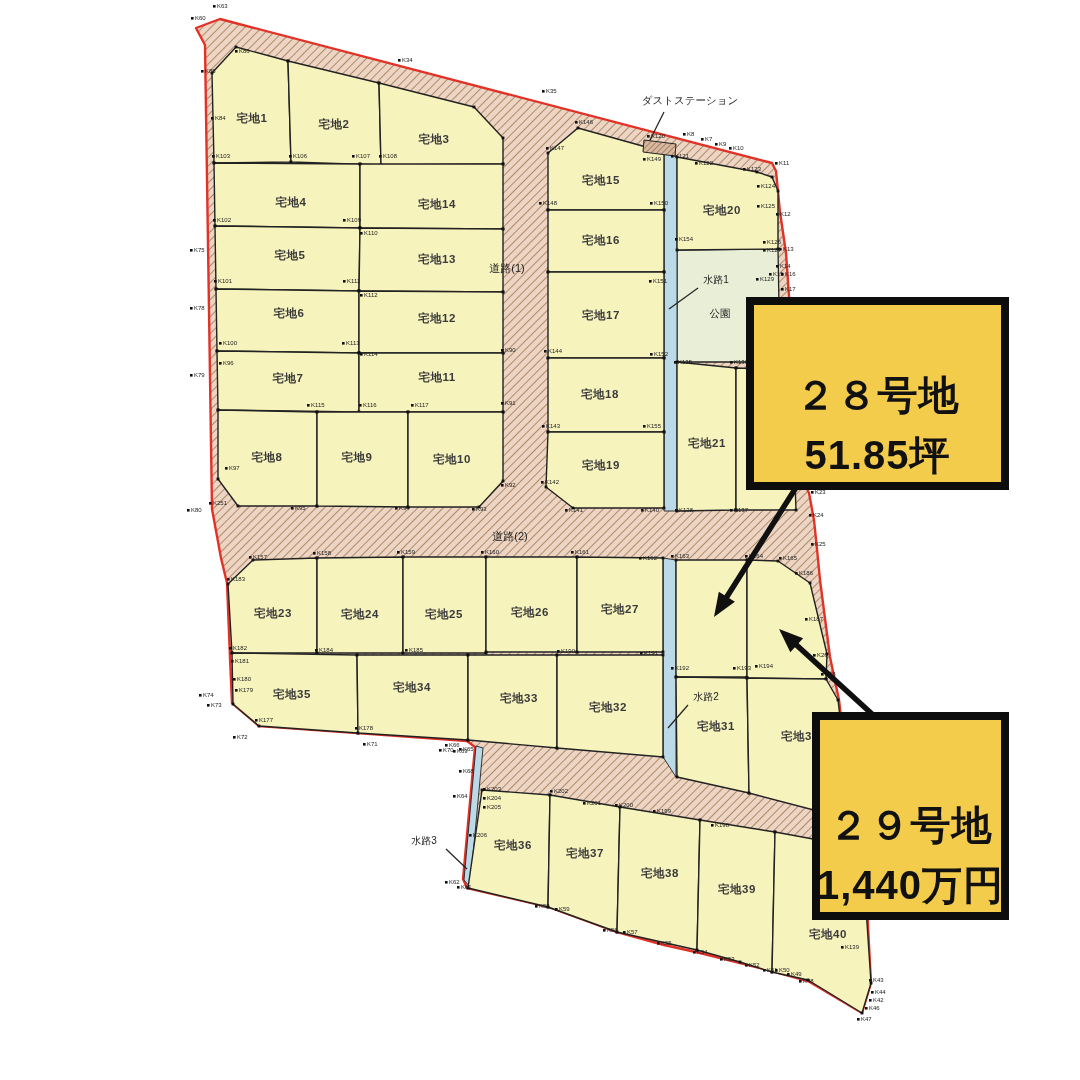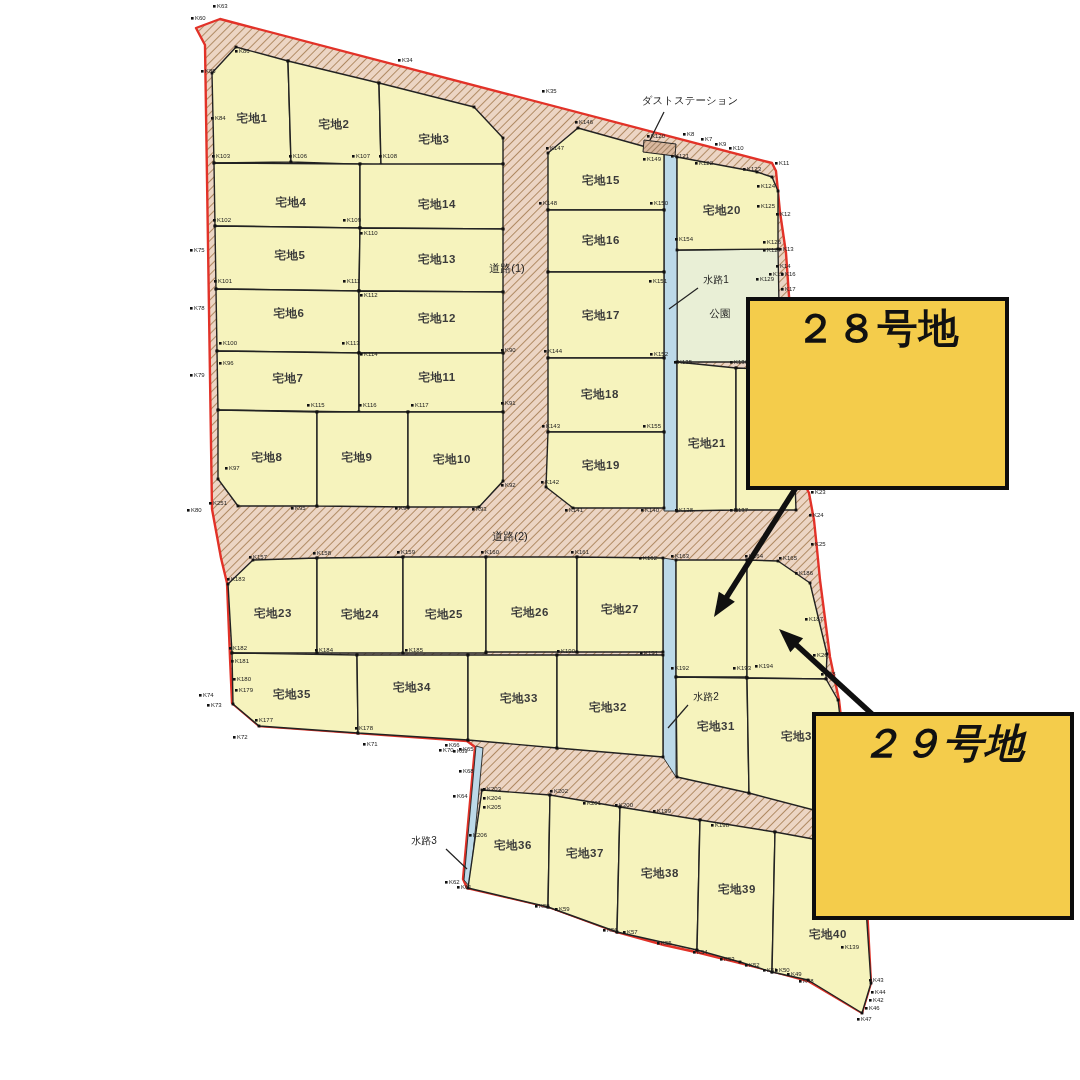--- a/index.html
+++ b/index.html
@@ -6,22 +6,22 @@
   body{
     width:1080px;height:1080px;position:relative;overflow:hidden;
     background:#ffffff;
     font-family:"Liberation Sans","DejaVu Sans",sans-serif;
   }
   #stage{position:absolute;inset:0;width:1080px;height:1080px;}
   #map{position:absolute;left:0;top:0;width:1080px;height:1080px;}
   .callout{
     position:absolute;
     box-sizing:border-box;
-    border:4px solid #b91c1c;
-    display:flex;flex-direction:column;justify-content:flex-start;align-items:center;
+    border:8px solid #b91c1c;
+    display:flex;flex-direction:column;justify-content:flex-end;align-items:center;
     gap:6px;
     z-index:5;
   }
   .callout .cline{
     font-size:40px;
     font-weight:600;
     letter-spacing:1px;
     color:#111;
     line-height:1.35;
     white-space:nowrap;
@@ -601,18 +601,20 @@
       <rect x="857" y="1018" width="2.6" height="2.6" fill="#111"></rect>
       <text x="861" y="1021" font-size="6" fill="#1c1c1c">K47</text>
       <line x1="797" y1="486" x2="721.4928767281466" y2="605.1738933567806" stroke="#101010" stroke-width="5.5"></line>
       <polygon points="714,617 718.8200734546382,591.6422222603815 734.8697896132932,601.8111263914377" fill="#101010"></polygon>
       <line x1="872" y1="714" x2="789.3339842724712" y2="638.4450393888177" stroke="#101010" stroke-width="5.5"></line>
       <polygon points="779,629 803.1245354809341,638.1791496245107 790.3062677389671,652.2038425657215" fill="#101010"></polygon>
     </svg>
 
   <div class="callout" id="callout-0" style="left: 746px; top: 297px; width: 263px; height: 193px; background: rgb(244, 204, 75); border-color: rgb(13, 13, 13);">
     <div class="cline">２８号地</div>
+    <div class="cline">51.85坪</div>
   </div>
 
-  <div class="callout" id="callout-1" style="left: 812px; top: 712px; width: 262px; height: 208px; background: rgb(244, 204, 75); border-color: rgb(13, 13, 13); font-style: italic;">
+  <div class="callout" id="callout-1" style="left: 812px; top: 712px; width: 197px; height: 208px; background: rgb(244, 204, 75); border-color: rgb(13, 13, 13);">
     <div class="cline">２９号地</div>
+    <div class="cline">1,440万円</div>
   </div>
 </div>
 
 </body></html>

